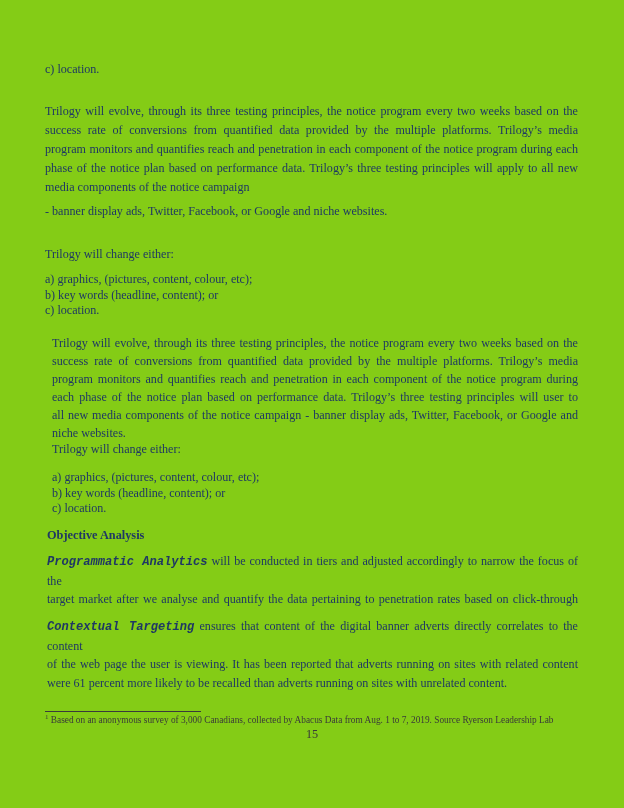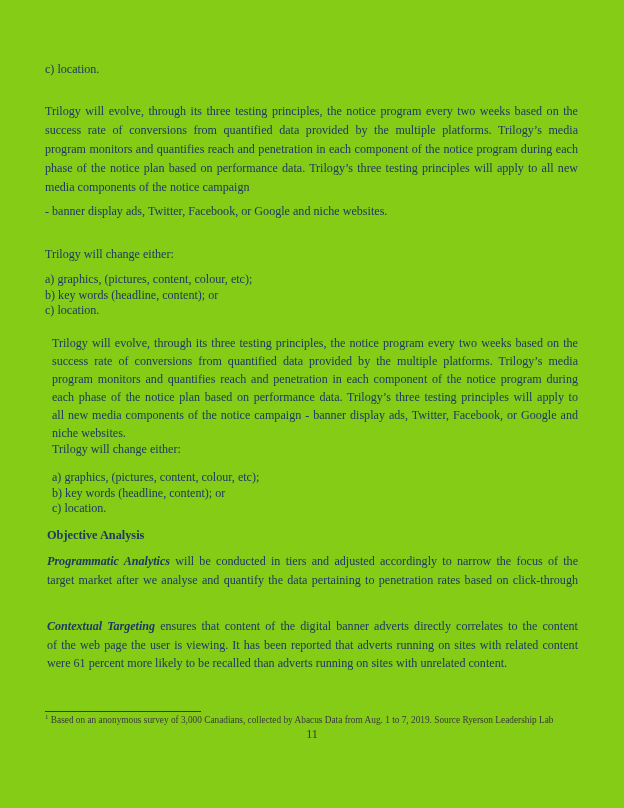--- a/index.html
+++ b/index.html
@@ -19,21 +19,21 @@
   .para { font-size: 12.1px; line-height: 19px; }
   .para2 { font-size: 12.1px; line-height: 18px; }
   .para3 { font-size: 12.1px; line-height: 18.5px; }
   .j { text-align: justify; text-align-last: justify; }
   .last { text-align: left; text-align-last: left; }
   .heading {
     font-size: 12.3px;
     font-weight: bold;
     line-height: 16px;
   }
-  .lead { font-weight: bold; font-style: italic; }
+  .lead { font-weight: bold; font-style: italic; font-family: Liberation Mono, monospace; }
   .footnote-sep {
     position: absolute;
     left: 45px;
     top: 711px;
     width: 156px;
     border-top: 1px solid #3a3a3a;
   }
   .footnote {
     position: absolute;
     left: 45px;
@@ -77,21 +77,21 @@
   <div class="blk line" style="top:272px">
     <div>a) graphics, (pictures, content, colour, etc);</div>
     <div>b) key words (headline, content); or</div>
     <div>c) location.</div>
   </div>
 
   <div class="blk para2 indent" style="top:334px">
     <div class="j">Trilogy will evolve, through its three testing principles, the notice program every two weeks based on the</div>
     <div class="j">success rate of conversions from quantified data provided by the multiple platforms. Trilogy’s media</div>
     <div class="j">program monitors and quantifies reach and penetration in each component of the notice program during</div>
-    <div class="j">each phase of the notice plan based on performance data. Trilogy’s three testing principles will apply to</div>
+    <div class="j">each phase of the notice plan based on performance data. Trilogy’s three testing principles will user to</div>
     <div class="j">all new media components of the notice campaign - banner display ads, Twitter, Facebook, or Google and</div>
     <div class="last">niche websites.</div>
   </div>
 
   <div class="blk line indent" style="top:442px">Trilogy will change either:</div>
 
   <div class="blk line indent" style="top:470px">
     <div>a) graphics, (pictures, content, colour, etc);</div>
     <div>b) key words (headline, content); or</div>
     <div>c) location.</div>
@@ -107,15 +107,15 @@
   <div class="blk para3 indent2" style="top:617px">
     <div class="j"><span class="lead">Contextual Targeting</span><span> ensures that content of the digital banner adverts directly correlates to the content</span></div>
     <div class="j">of the web page the user is viewing. It has been reported that adverts running on sites with related content</div>
     <div class="last">were 61 percent more likely to be recalled than adverts running on sites with unrelated content.</div>
   </div>
 
   <div class="footnote-sep"></div>
 
   <div class="footnote"><sup>1</sup><span> Based on an anonymous survey of 3,000 Canadians, collected by Abacus Data from Aug. 1 to 7, 2019. Source Ryerson Leadership Lab</span></div>
 
-  <div class="pageno">11</div>
+  <div class="pageno">15</div>
 
 </div>
 
 </body></html>

